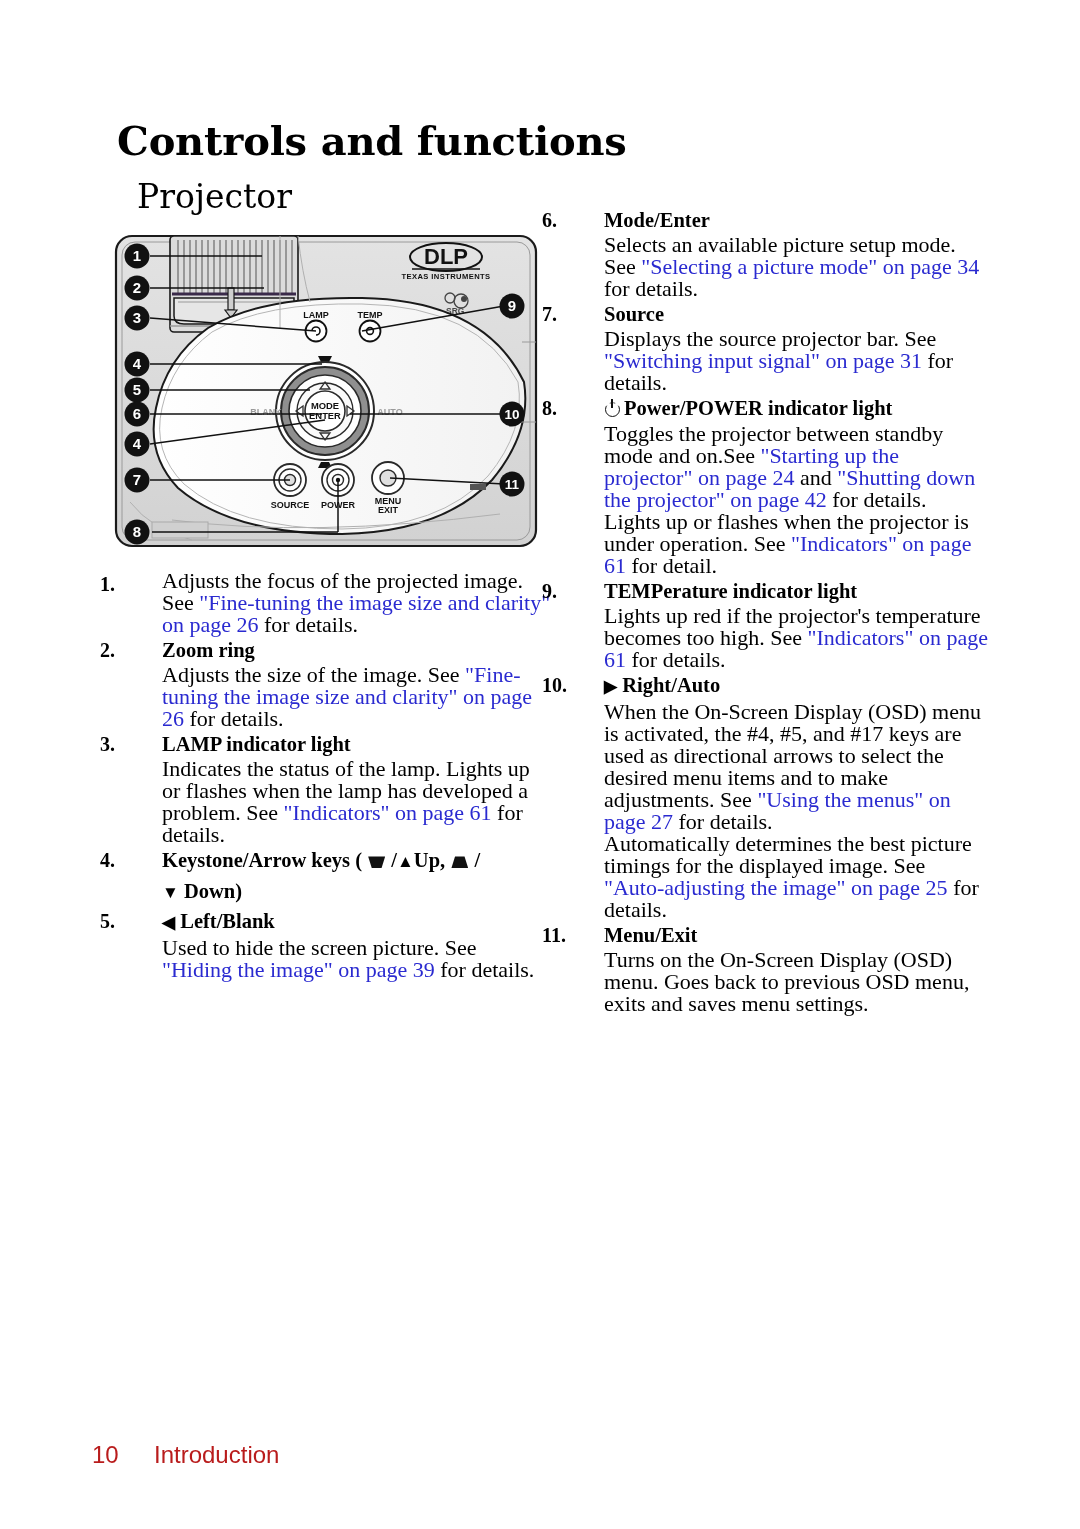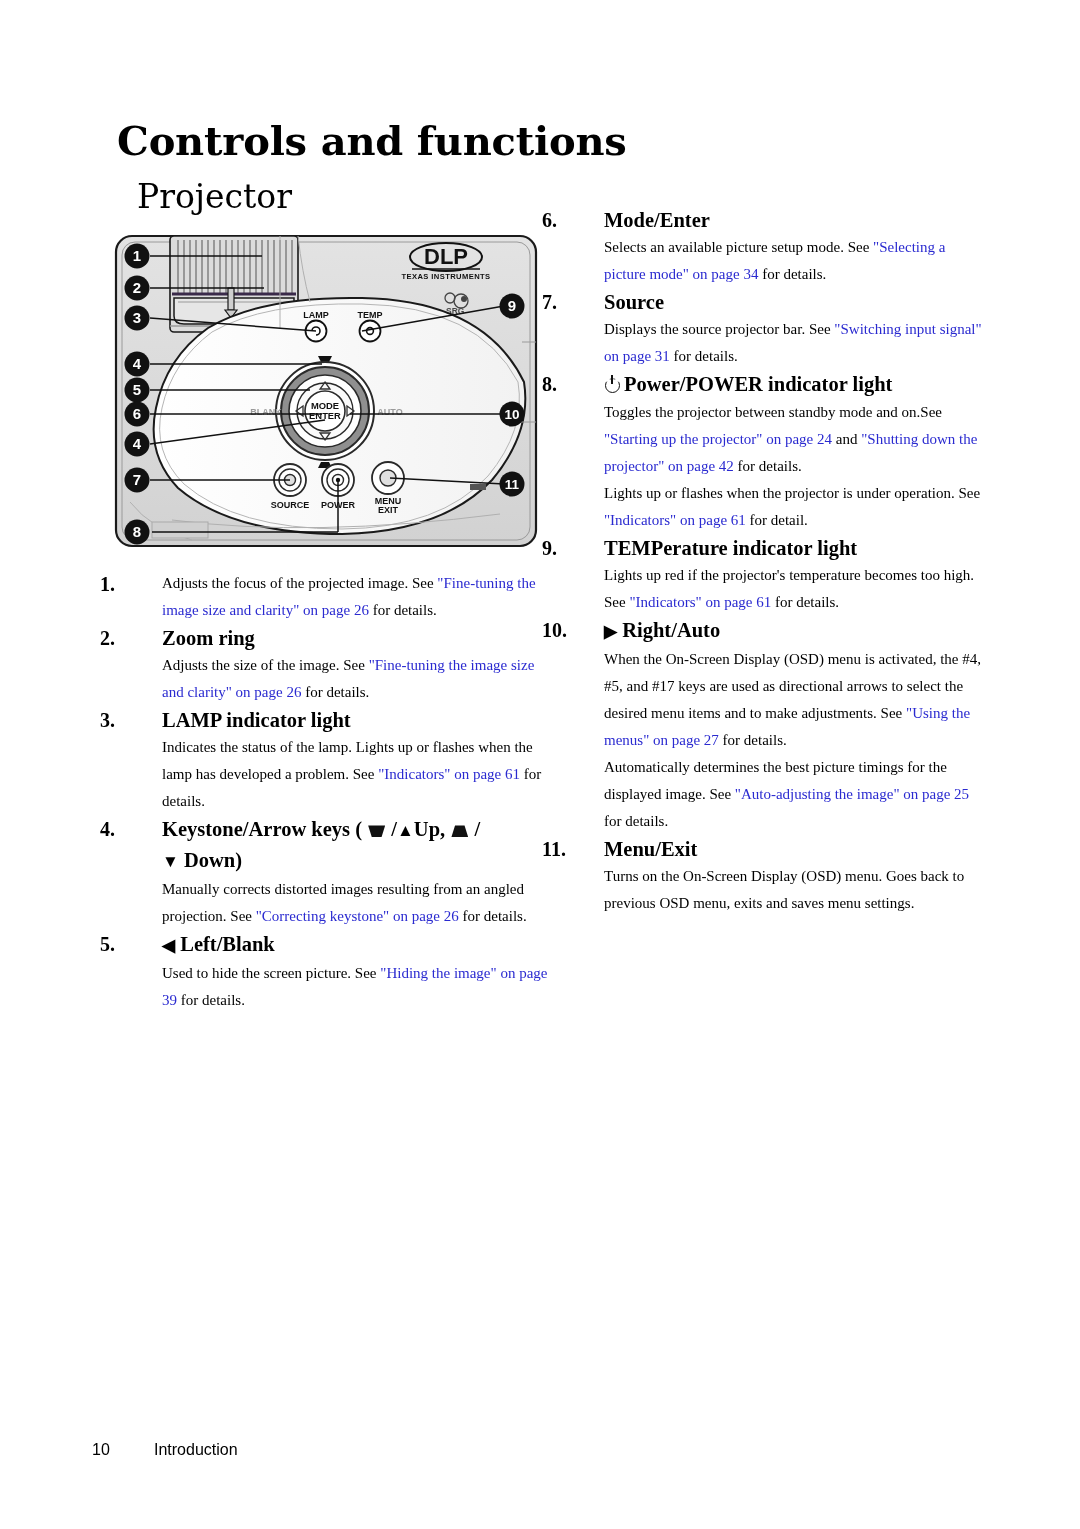--- a/index.html
+++ b/index.html
@@ -35,21 +35,21 @@
   .col-right{left:542px;top:206px;width:448px;}
 
   .item{display:flex;align-items:flex-start;}
   .num{
     width:62px;flex:0 0 62px;
     font-weight:bold;font-size:20px;
     padding-top:0px;
   }
   .body{flex:1 1 auto;}
   .term{font-weight:bold;font-size:20.5px;line-height:28.2px;}
-  .para{font-size:15px;line-height:27px;}
+  .para{font-size:22px;line-height:22px;}
   .lk{color:#2a2ad0;}
 
   
   .tz{
     display:inline-block;
     width:17px;height:12px;
     background:#111;
     vertical-align:-1px;
     margin:0 1px;
   }
@@ -66,21 +66,21 @@
     clip-path:polygon(0% 22%,32% 22%,32% 0%,68% 0%,68% 22%,100% 22%,100% 100%,0% 100%);
   }
   .pwr b{
     position:absolute;left:7.1px;top:0px;width:1.9px;height:9px;background:#111;
   }
 
   
   .footer{
     position:absolute;left:92px;top:1441px;
     font-family:"Liberation Sans", sans-serif;
-    font-size:16px;color:#000000;
+    font-size:24px;color:#b91c1c;
   }
   .footer .pg{display:inline-block;width:62px;}
 </style>
 </head>
 <body>
 
 <div class="page">
 
   <h1 class="h1">Controls and functions</h1>
   <h2 class="h2">Projector</h2>
@@ -305,21 +305,20 @@
       <div class="body">
         <div class="term">LAMP indicator light</div>
         <div class="para"><span>Indicates the status of the lamp. Lights up or flashes when the lamp has developed a problem. See </span><span class="lk">"Indicators" on page 61</span><span> for details.</span></div>
       </div>
     </div>
 
     <div class="item">
       <div class="num">4.</div>
       <div class="body">
         <div class="term">Keystone/Arrow keys ( <span class="tz tz-wide-top"></span> /<span class="tri">▲</span>Up, <span class="tz tz-narrow-top"></span> /<br><span class="tri">▼</span> Down)</div>
-        <div class="para"><span>Manually corrects distorted images resulting from an angled projection. See </span><span class="lk">"Correcting keystone" on page 26</span><span> for details.</span></div>
       </div>
     </div>
 
     <div class="item">
       <div class="num">5.</div>
       <div class="body">
         <div class="term"><span class="tri">◀</span> <span>Left/Blank</span></div>
         <div class="para"><span>Used to hide the screen picture. See </span><span class="lk">"Hiding the image" on page 39</span><span> for details.</span></div>
       </div>
     </div>

